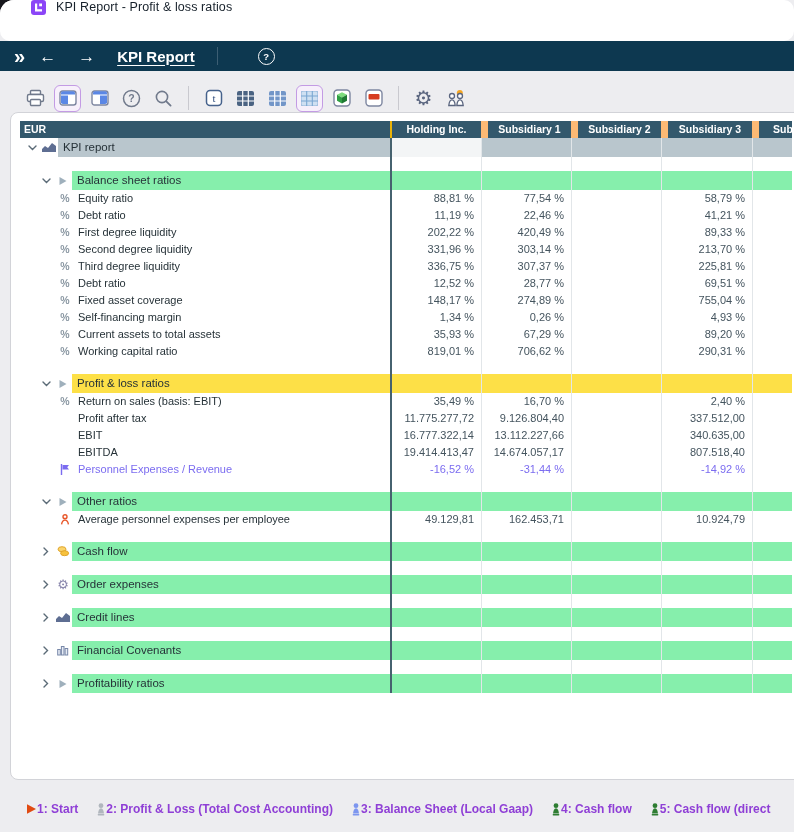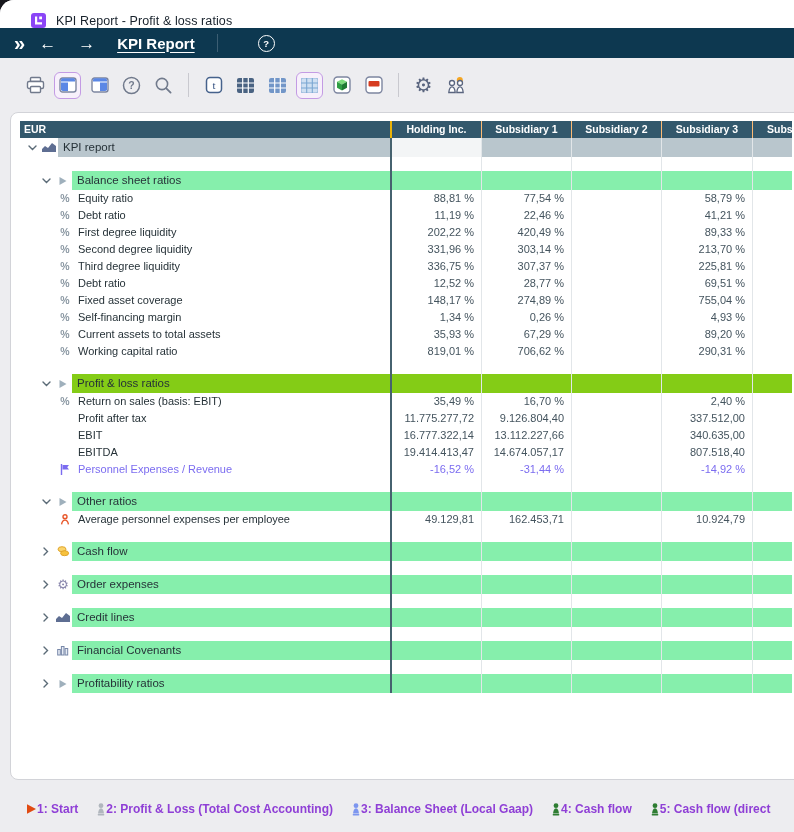--- a/index.html
+++ b/index.html
@@ -1,21 +1,21 @@
 <!DOCTYPE html>
 <html><head>
 <meta charset="utf-8">
 <style>
   html,body{margin:0;padding:0;}
   body{width:794px;height:832px;background:#17171c;position:relative;overflow:hidden;
        font-family:"Liberation Sans", sans-serif;}
   .window{position:absolute;inset:0;background:#ededf0;border-top-left-radius:14px;overflow:hidden;}
 
   
-  .titlebar{height:28px;background:#ffffff;display:flex;align-items:flex-end;padding-left:31px;gap:10px;}
+  .titlebar{height:41px;background:#ffffff;display:flex;align-items:flex-start;padding-left:31px;gap:10px;border-radius:10px;}
   .titlebar .wtitle{font-size:12.5px;color:#17212b;font-weight:500;letter-spacing:.1px;}
 
   
   .navbar{height:30px;background:#0d3850;display:flex;align-items:center;color:#fff;padding:0 14px;}
   .nav-ic{color:#fff;font-size:19px;line-height:1;cursor:default;}
   .nav-dbl{font-size:20px;font-weight:bold;margin-right:16px;letter-spacing:-2px;}
   .nav-arrow{font-size:17px;margin-right:22px;}
   .nav-title{font-size:15px;font-weight:bold;text-decoration:underline;text-underline-offset:3px;margin-right:22px;}
   .nav-div{width:1px;height:18px;background:#3c5e73;margin-right:22px;}
   .nav-menu{display:flex;gap:26px;align-items:center;font-size:12.5px;}
@@ -31,38 +31,38 @@
 
   
   .panel{position:absolute;left:10px;top:112px;width:792px;height:668px;background:#fff;
          border:1px solid #d2d3d8;border-radius:8px;padding:8px 0 0 9px;box-sizing:border-box;}
 
   
   .tbl{width:772px;font-size:11px;color:#44545e;}
   .trow{display:grid;grid-template-columns:370px 91px 90px 90px 91px 40px;}
   .thead{height:17px;line-height:17px;background:#33586c;color:#fff;font-size:10.5px;font-weight:bold;}
   .thead .lc{padding-left:4px;}
-  .thead .vc{text-align:center;border-left:1px solid #fdba74;padding:0;}
+  .thead .vc{text-align:center;border-left:7px solid #fdba74;padding:0;}
   .thead .vc.first{border-left:2px solid #eab308;}
   .thead .vc.last{text-align:left;padding-left:14px;}
   .lc{display:flex;align-items:center;padding-left:4px;overflow:hidden;white-space:nowrap;}
   .vc{text-align:right;padding-right:7px;border-left:1px solid #e2e6e9;overflow:hidden;white-space:nowrap;}
   .vc.first{border-left:2px solid #46626f;}
   .sp{height:14px;}
   .leaf{height:17px;line-height:17px;}
   .grp,.root{height:19px;line-height:19px;}
   .chev{flex:0 0 16px;display:flex;align-items:center;justify-content:center;}
   .ricon{flex:0 0 18px;display:flex;align-items:center;justify-content:center;}
   .ind-g{flex:0 0 14px;}
   .ind-l{flex:0 0 32px;}
   .band{flex:1;align-self:stretch;display:flex;align-items:center;padding-left:5px;font-size:11.5px;color:#263238;}
   .root .band,.root .vc{background:#b9c6cd;}
   .root .vc.first{background:#f3f5f6;}
   .grp.gray .band,.grp.gray .vc{background:#86efac;}
-  .grp.sel .band,.grp.sel .vc{background:#84cc16;}
+  .grp.sel .band,.grp.sel .vc{background:#fde047;}
   .leaf .lbl{margin-left:4px;color:#263238;}
   .leaf.accent .lbl,.leaf.accent .vc{color:#7b6cf0;}
   .pc{color:#8b98a3;font-weight:bold;font-size:10.5px;}
   .gearsm{font-size:13px;color:#8a87ad;line-height:1;}
 
   
   .tabbar{position:absolute;left:0;right:0;bottom:0;height:46px;display:flex;align-items:center;padding-left:26px;gap:18px;}
   .btab{display:flex;align-items:center;color:#8f3fd6;font-weight:bold;font-size:12px;white-space:nowrap;flex:0 0 auto;}
 </style>
 </head>

